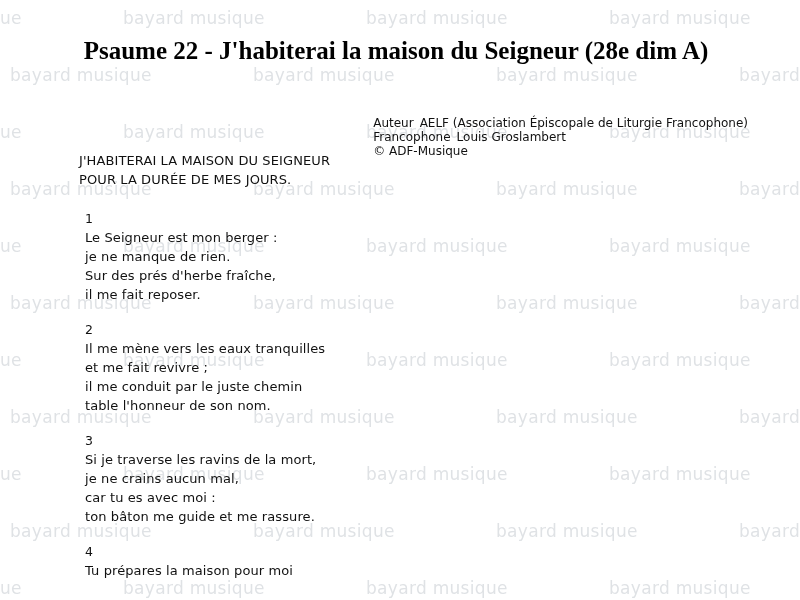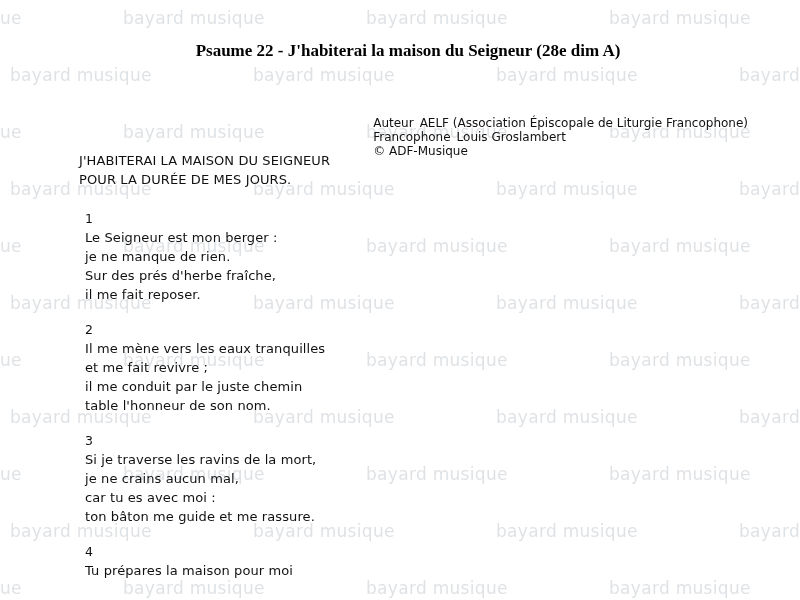--- a/index.html
+++ b/index.html
@@ -38,27 +38,27 @@
   #doc {
     position: relative;
     z-index: 10;
     width: 800px;
     height: 600px;
     box-sizing: border-box;
   }
 
   #page-title {
     position: absolute;
-    left: 48px;
+    left: 36px;
     top: 36px;
     width: 720px;
     text-align: center;
     font-family: "Liberation Serif", serif;
     font-weight: bold;
-    font-size: 17px;
+    font-size: 25px;
     line-height: 30px;
     color: #000;
   }
 
   #credits {
     position: absolute;
     right: 52px;
     top: 116px;
     text-align: left;
     font-family: "DejaVu Sans", sans-serif;

